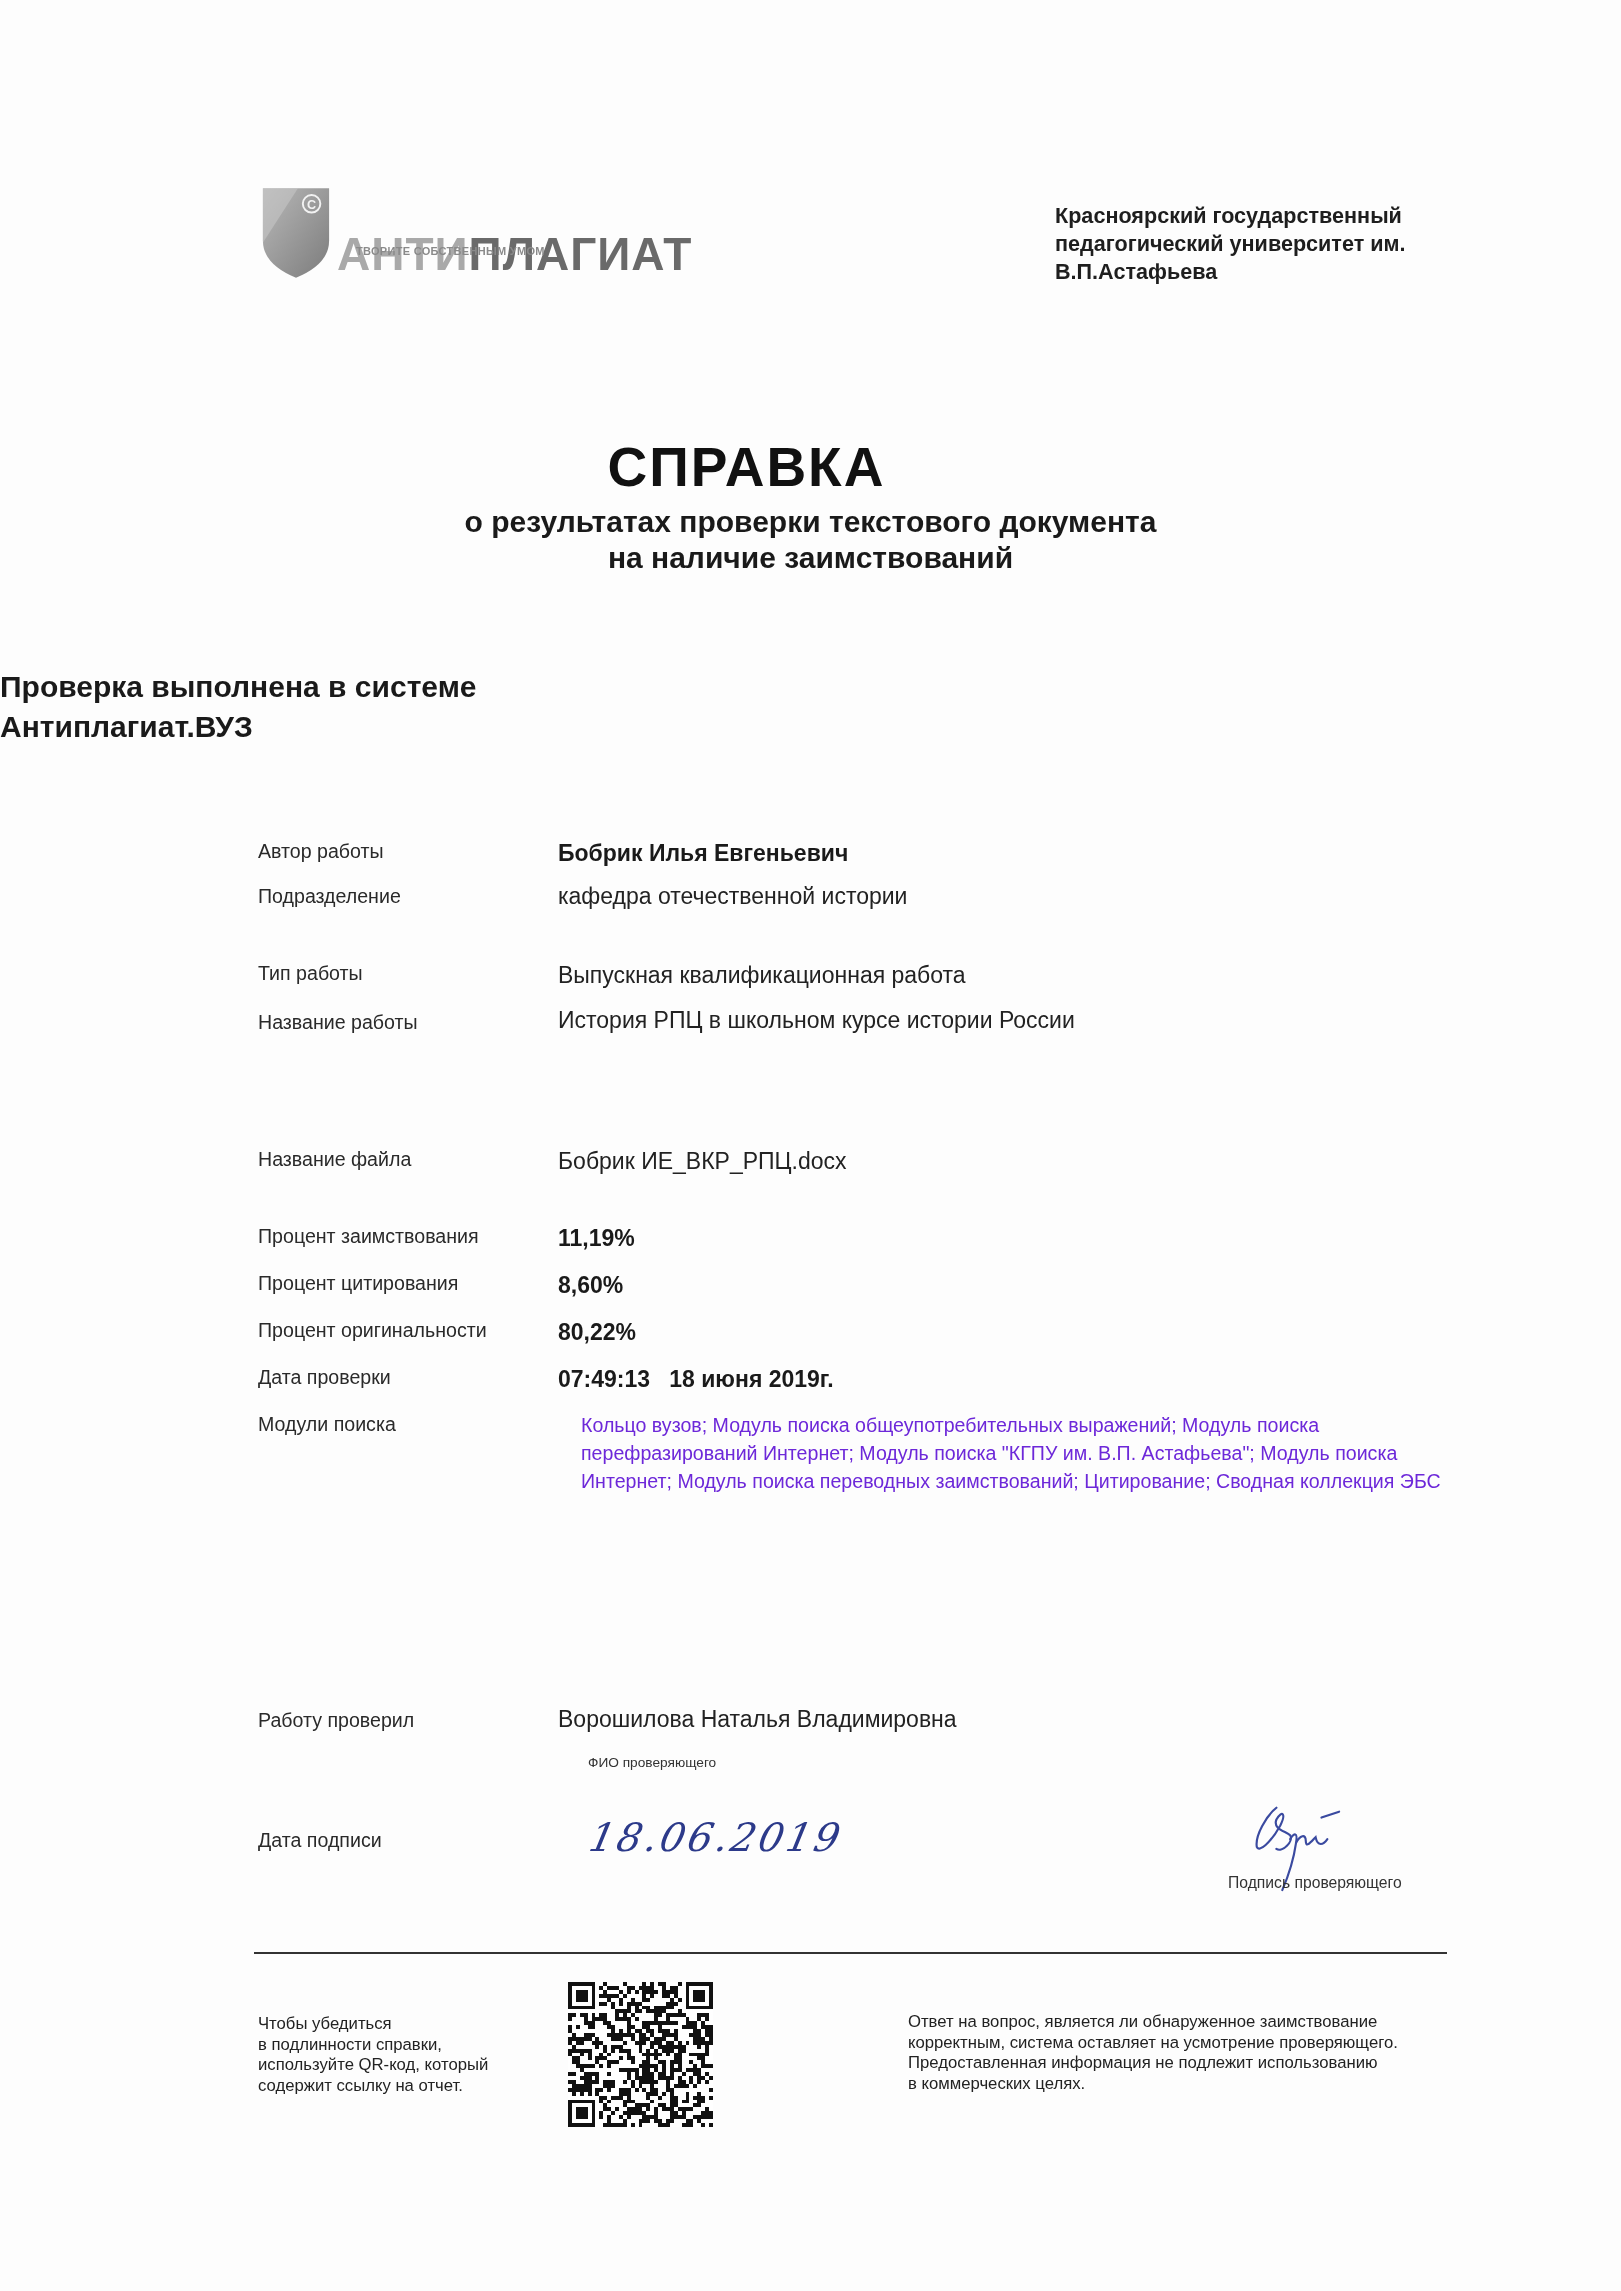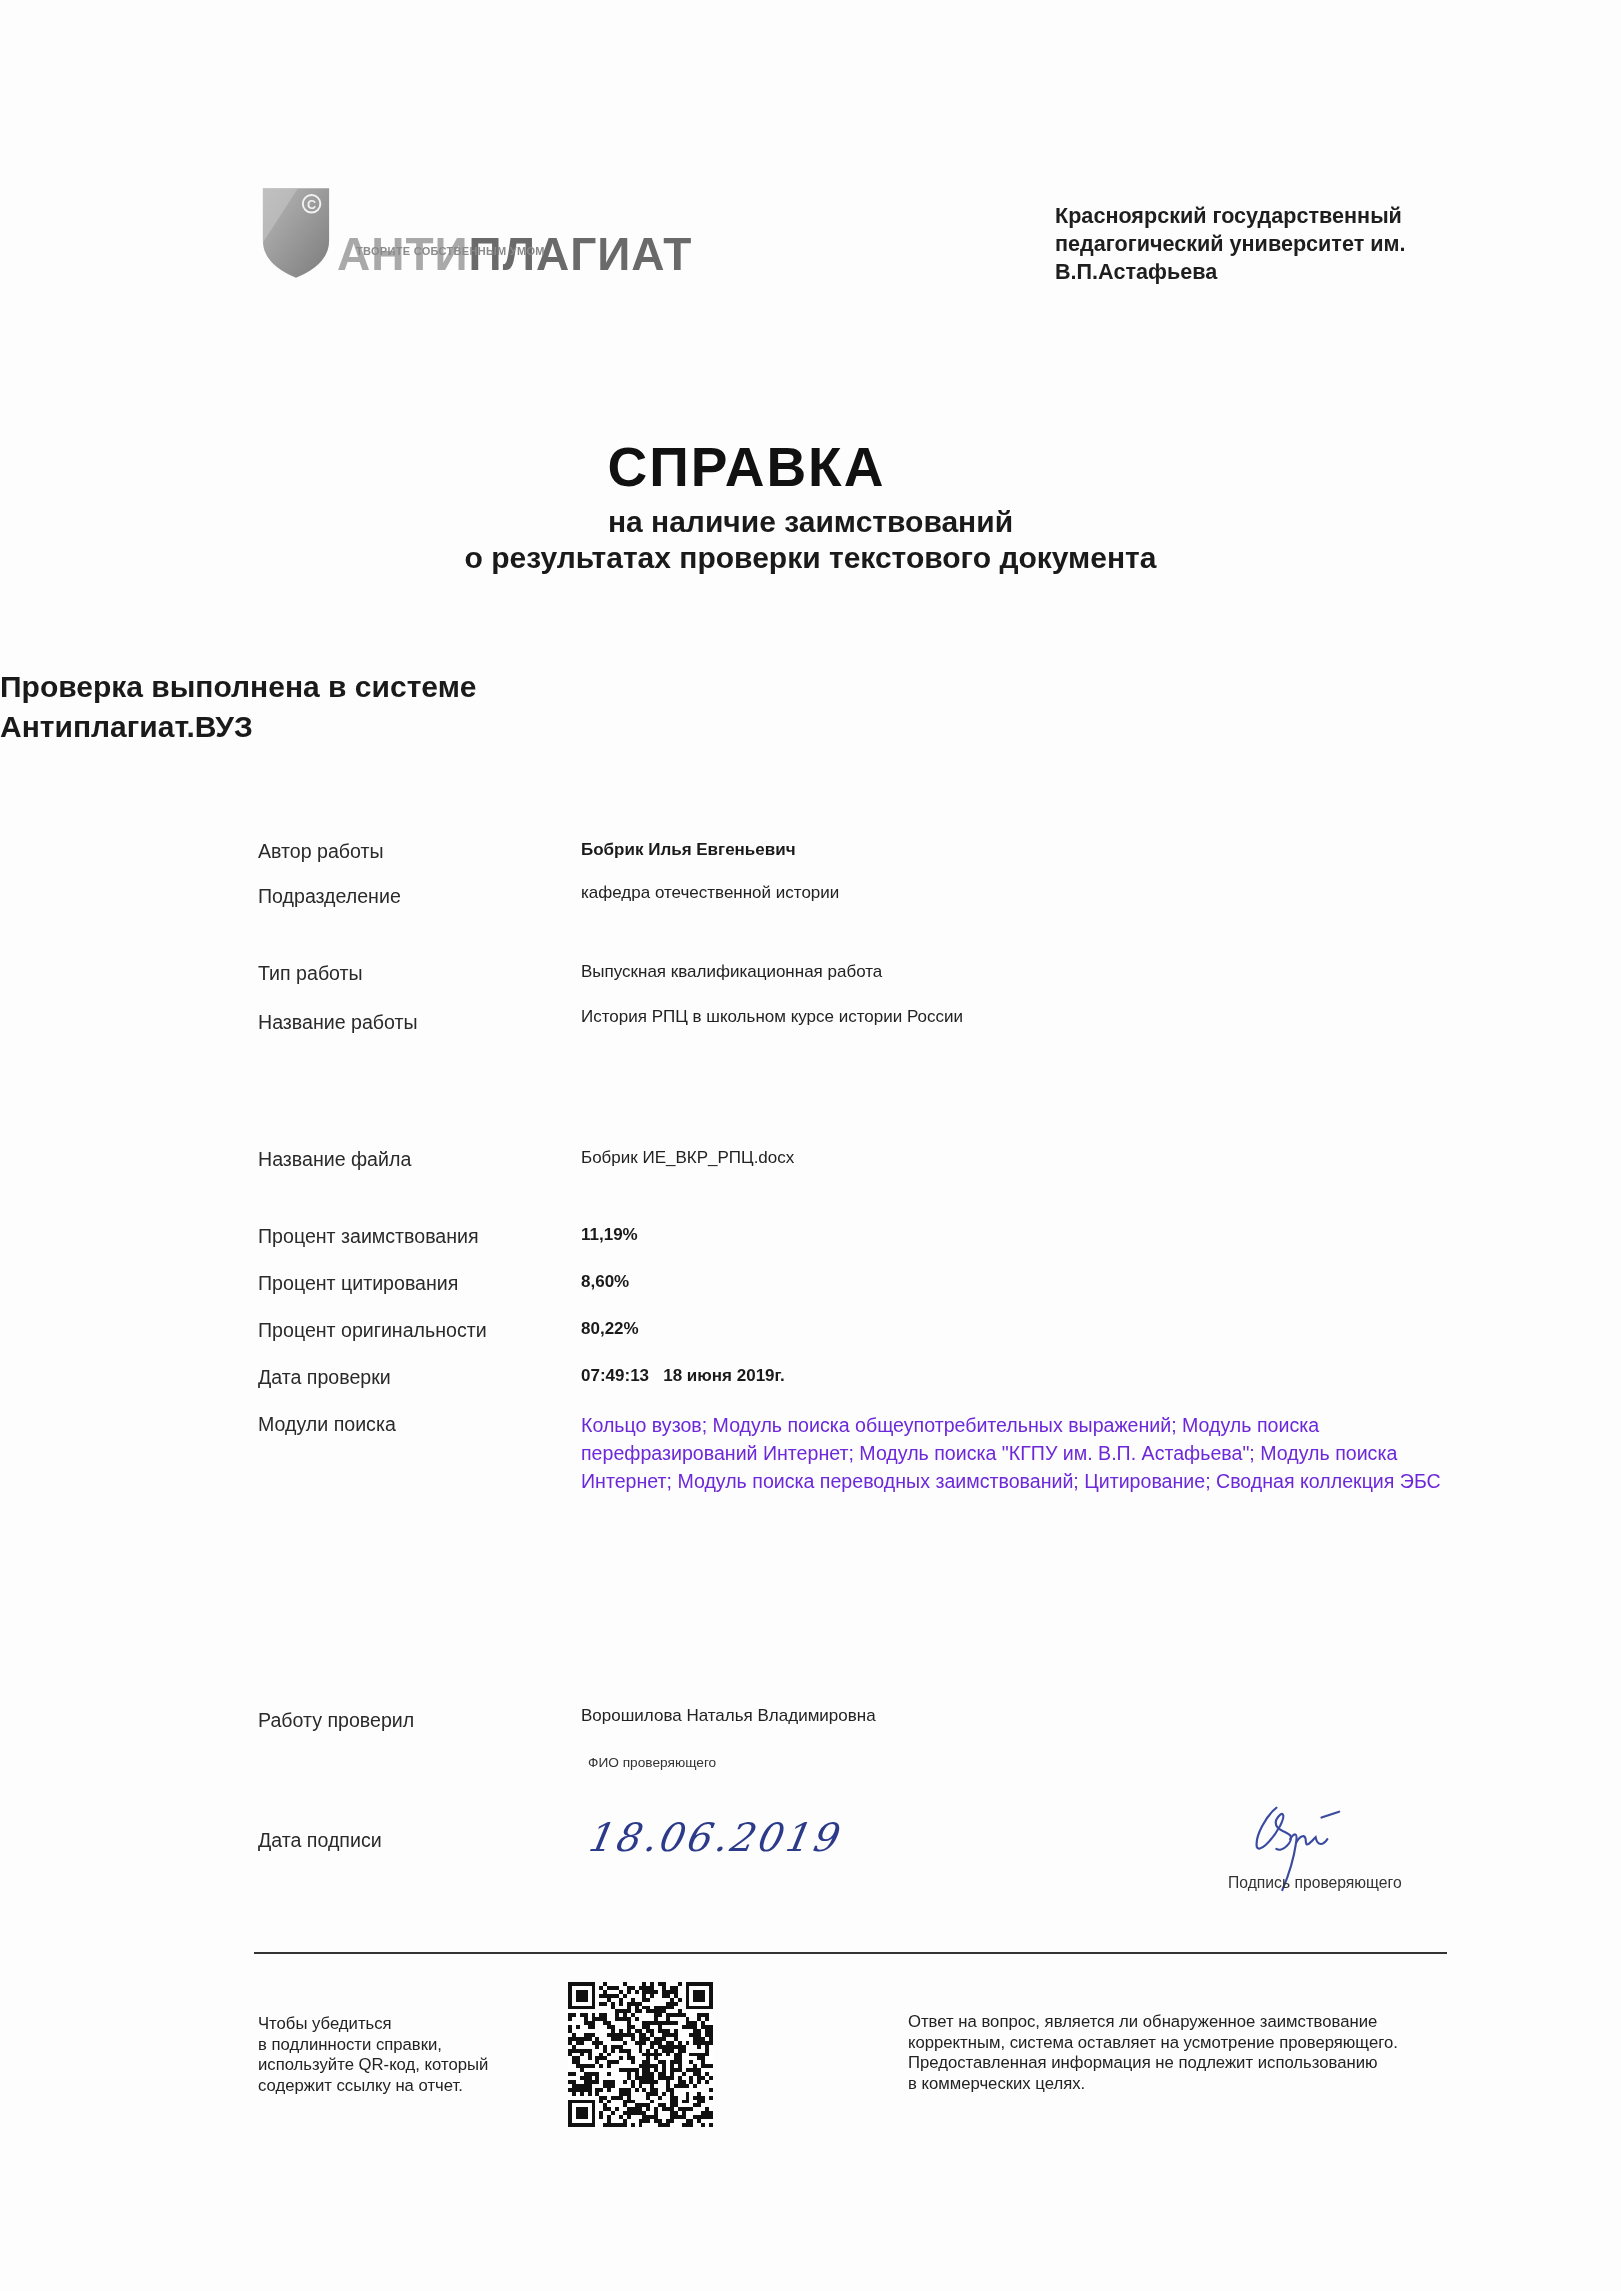--- a/index.html
+++ b/index.html
@@ -22,21 +22,21 @@
   .university { left: 1055px; top: 202px; font-size: 21.6px; font-weight: bold; line-height: 28px; color: #1e1e1e; }
 
   
   .doc-title { left: 0; width: 1493px; top: 436px; text-align: center; font-size: 55px; font-weight: bold; letter-spacing: 2px; color: #111; line-height: 63px; }
   .doc-subtitle { left: 0; width: 1621px; top: 504px; text-align: center; font-size: 30px; font-weight: bold; line-height: 36px; color: #1a1a1a; }
 
   .system-line { left: 0; width: 1621px; top: 667px; text-align: left; font-size: 30px; font-weight: bold; line-height: 40px; color: #1a1a1a; }
 
   
   .label { left: 258px; font-size: 19.6px; color: #2a2a2a; white-space: nowrap; }
-  .value { left: 581px; font-size: 17px; color: #222; white-space: nowrap; }
+  .value { left: 558px; font-size: 23px; color: #222; white-space: nowrap; }
   .value.bold { font-weight: bold; color: #1a1a1a; }
   .modules { left: 581px; top: 1411px; width: 882px; font-size: 19.6px; line-height: 28px; color: #6d28d9; }
 
   .inspector-caption { left: 588px; top: 1755px; font-size: 13.7px; color: #333; }
 
   
   .hand-date { left: 590px; top: 1815px; font-family: "DejaVu Serif", serif; font-style: italic; font-size: 39px; color: #2c3a8a; letter-spacing: 2.9px; transform: skewX(-12deg); }
 
   .signature { left: 1237px; top: 1796px; width: 167px; height: 98px; }
   .signature-caption { left: 1228px; top: 1874px; font-size: 15.7px; color: #333; }
@@ -67,22 +67,22 @@
 <div class="abs logo-tagline">ТВОРИТЕ СОБСТВЕННЫМ УМОМ</div>
 
 <div class="abs university">
   <div>Красноярский государственный</div>
   <div>педагогический университет им.</div>
   <div>В.П.Астафьева</div>
 </div>
 
 <div class="abs doc-title">СПРАВКА</div>
 <div class="abs doc-subtitle">
+  <div>о результатах проверки текстового документа</div>
   <div>на наличие заимствований</div>
-  <div>о результатах проверки текстового документа</div>
 </div>
 
 <div class="abs system-line">
   <div>Проверка выполнена в системе</div>
   <div>Антиплагиат.ВУЗ</div>
 </div>
 
 <div class="abs label" style="top:840px">Автор работы</div>
 <div class="abs value bold" style="top:840px">Бобрик Илья Евгеньевич</div>
 

